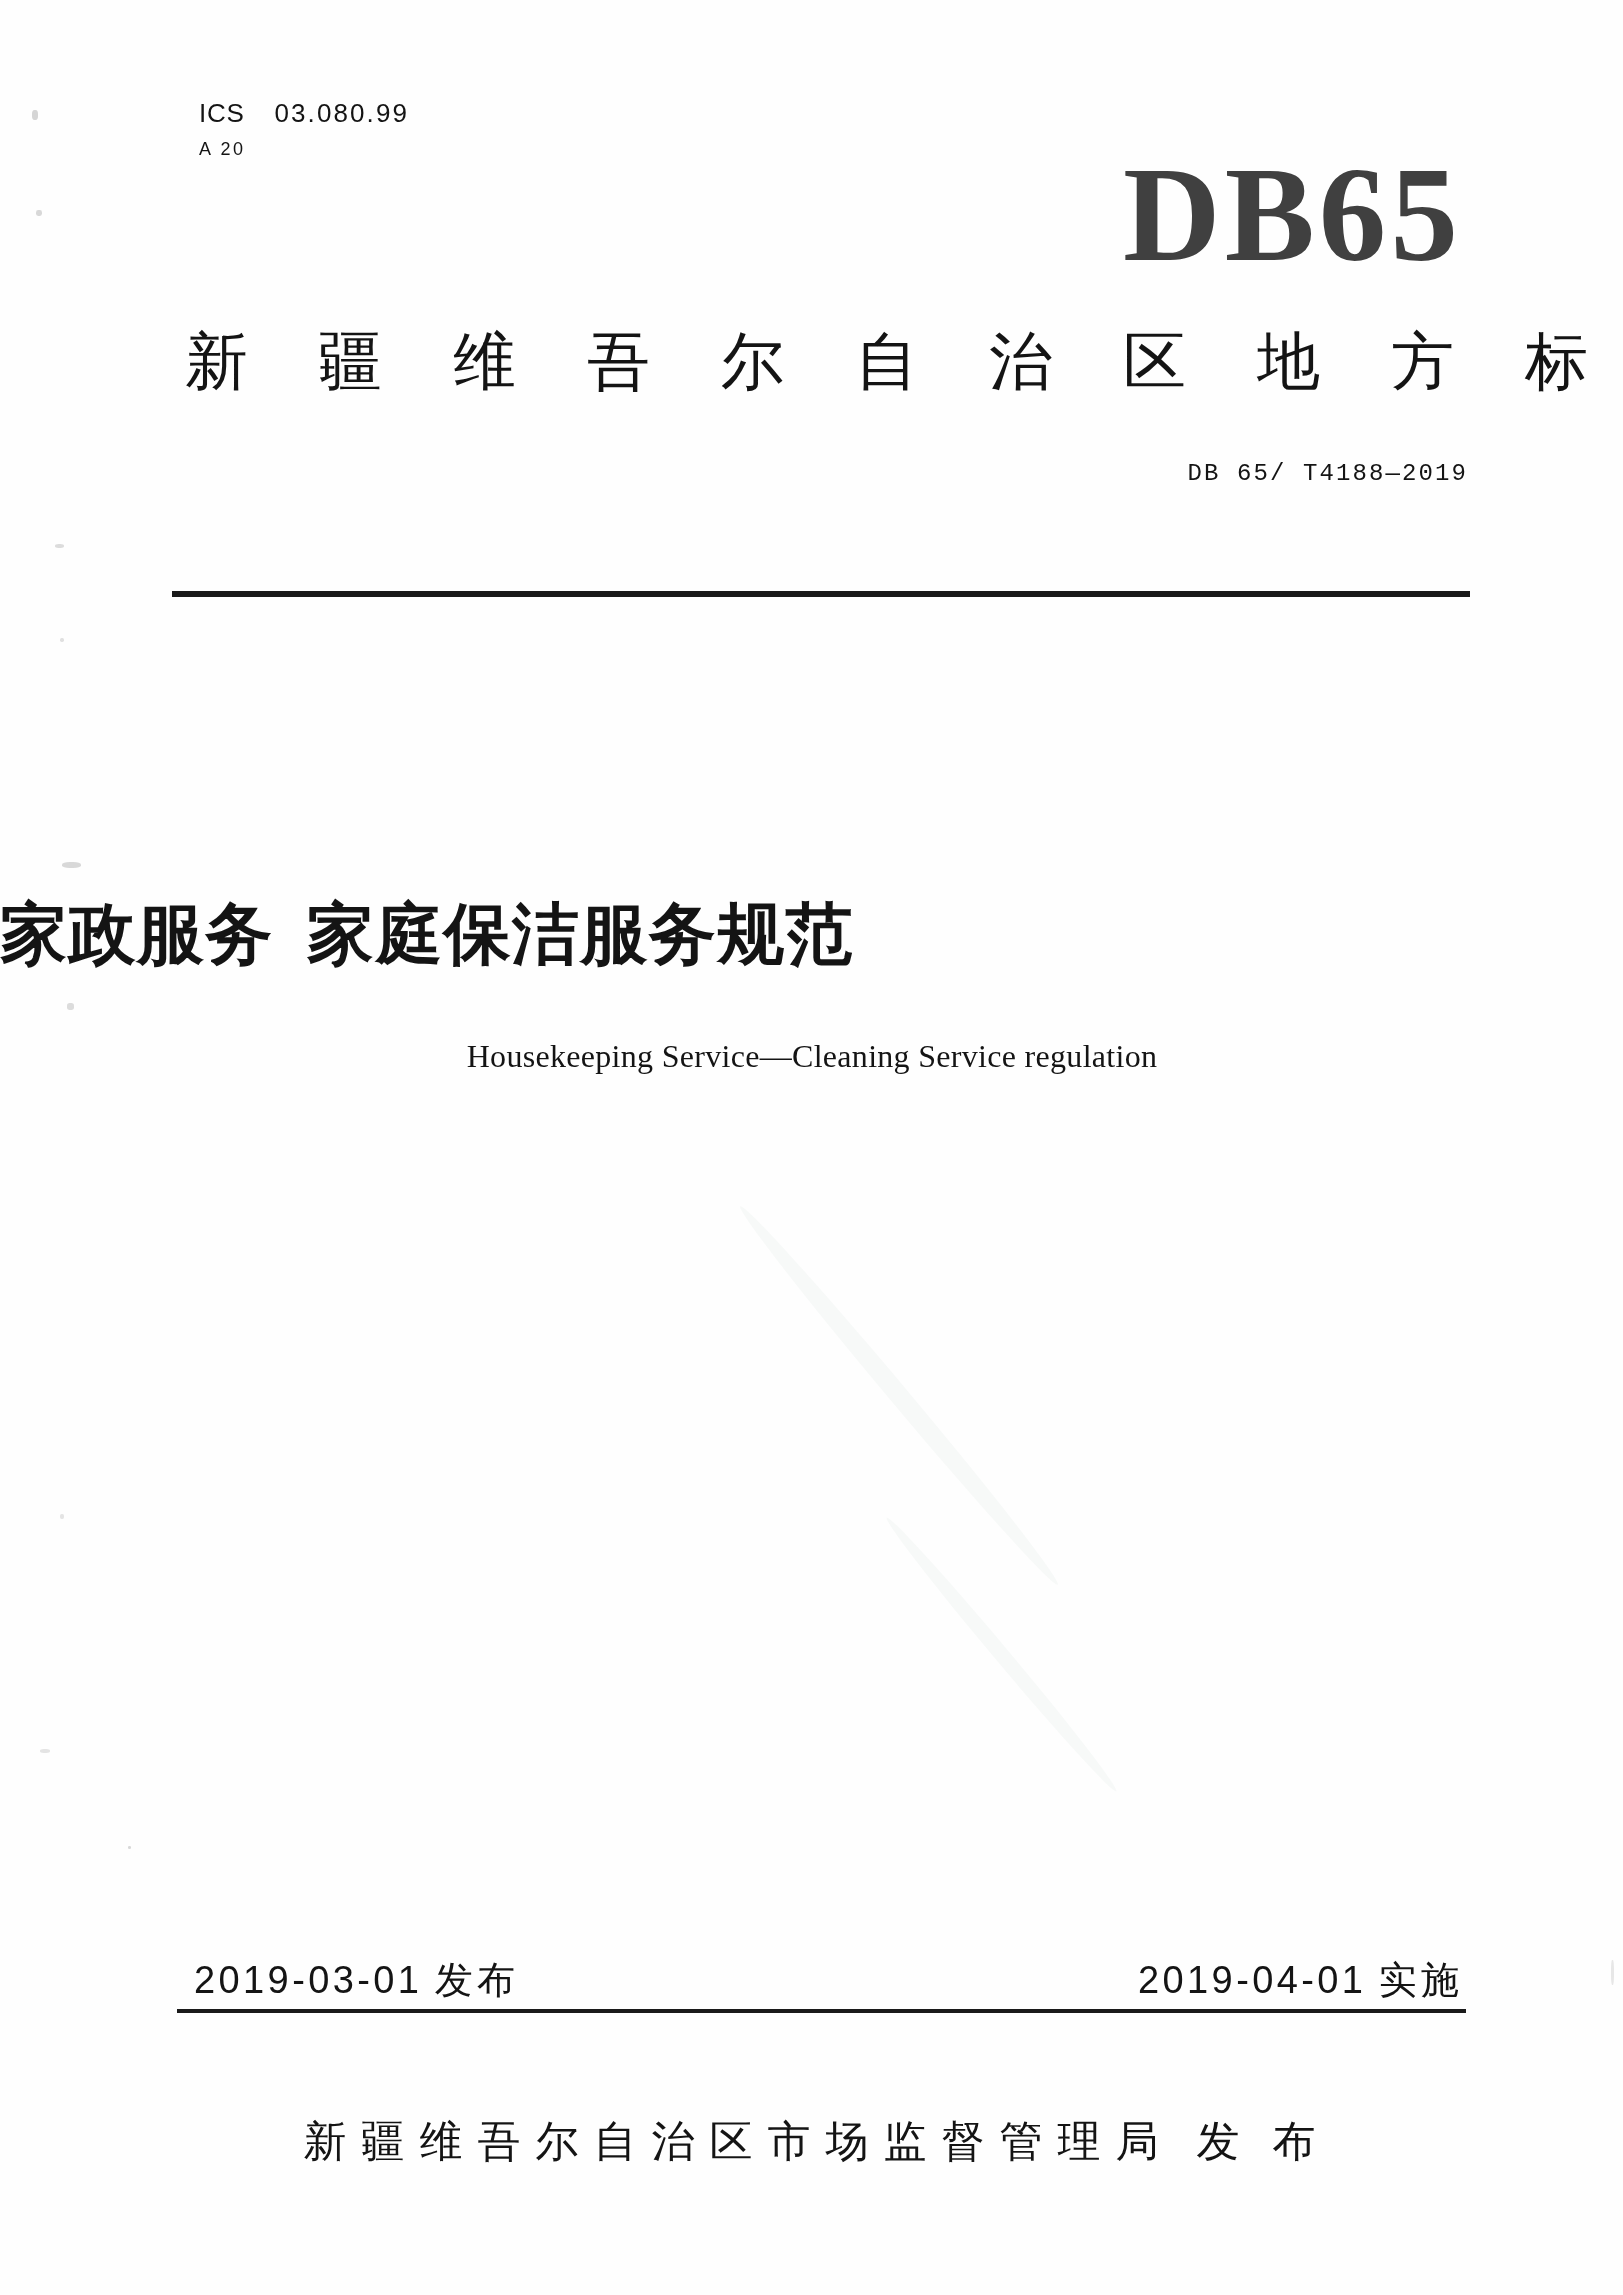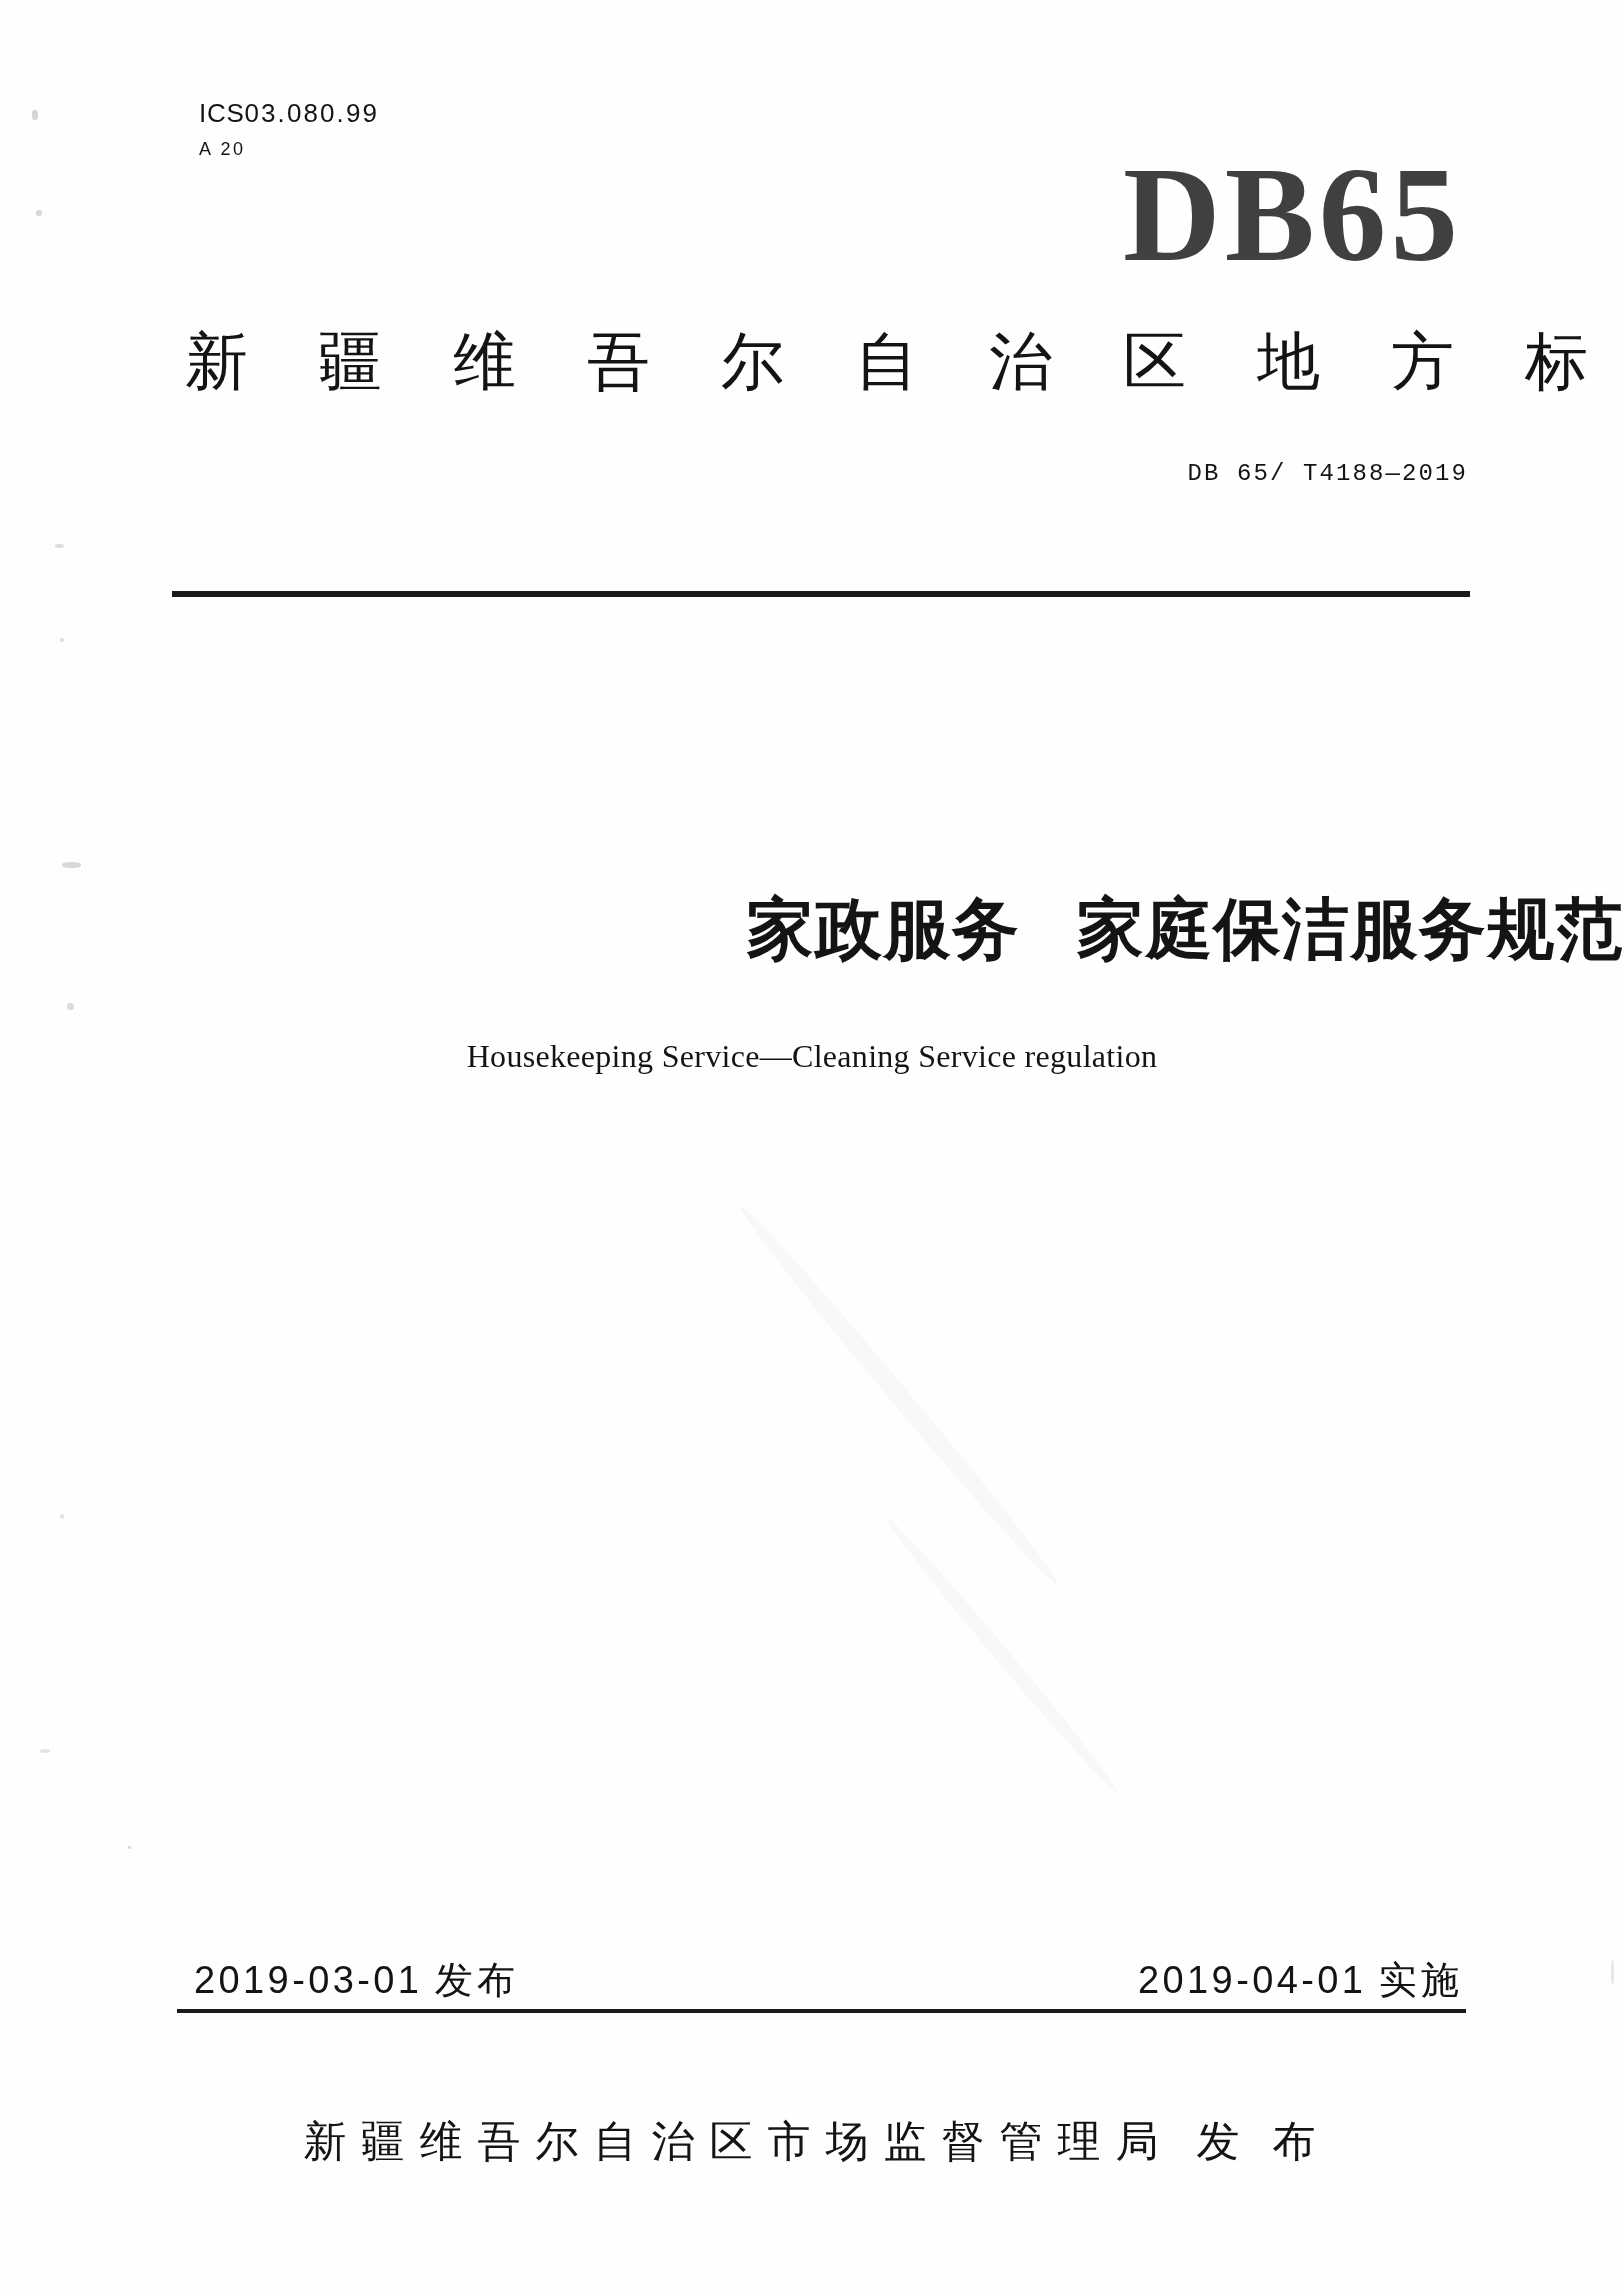--- a/index.html
+++ b/index.html
@@ -12,21 +12,21 @@
     color:#141414;
     overflow:hidden;
   }
   
   .ics-line{
     position:absolute;left:199px;top:99px;
     font-family:"Liberation Sans", sans-serif;
     font-size:26px;line-height:1.1;letter-spacing:0.7px;
     white-space:nowrap;
   }
-  .ics-line .code{letter-spacing:2.1px;}
+  .ics-line .code{margin-left:30px;letter-spacing:2.1px;}
   .class-line{
     position:absolute;left:199px;top:140px;
     font-family:"Liberation Sans", sans-serif;
     font-size:18px;line-height:1.1;letter-spacing:2.7px;
   }
   
   .db-logo{
     position:absolute;right:162px;top:147px;
     font-family:"Liberation Serif", serif;
     font-weight:900;
@@ -51,27 +51,26 @@
     white-space:nowrap;
     font-family:Liberation Mono, monospace;
   }
   
   .rule{position:absolute;background:#1a1a1a;}
   .rule-top{left:172px;right:154px;top:591px;height:5.5px;}
   .rule-bottom{left:177px;right:158px;top:2009px;height:4.1px;}
   
   .title-cn{
     position:absolute;left:0;right:0;top:899px;
-    text-align:right;
+    text-align:left;
     font-size:67px;line-height:1.05;
     font-weight:700;
     letter-spacing:1.4px;
     word-spacing:15px;
     white-space:nowrap;
-    font-family:Liberation Mono, monospace;
   }
   
   .title-en{
     position:absolute;left:0;right:0;top:1038px;
     text-align:center;
     font-family:"Liberation Serif", serif;
     font-size:32px;line-height:1.15;
     letter-spacing:0.3px;
     white-space:nowrap;
   }

